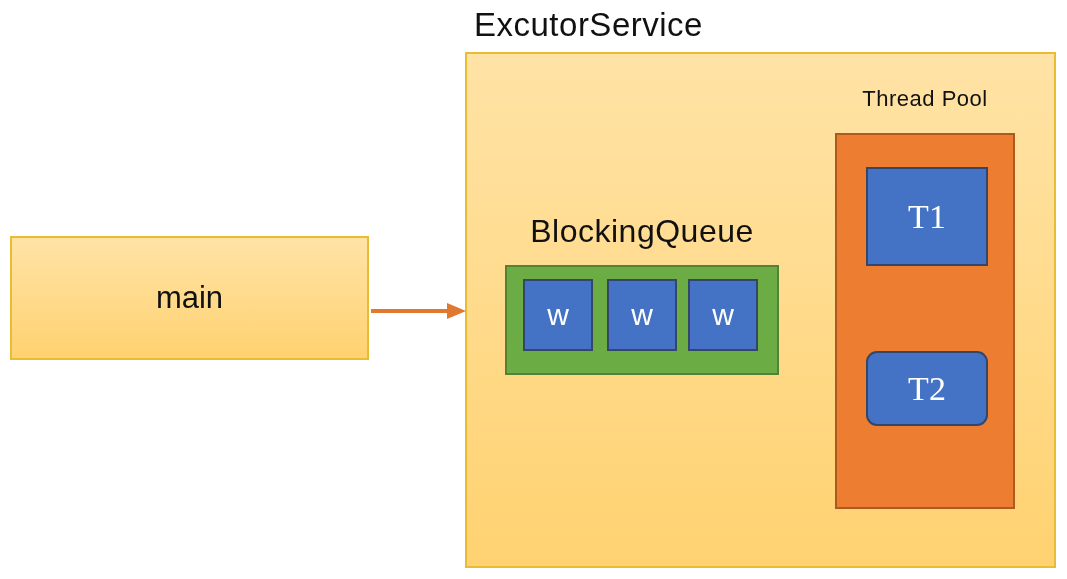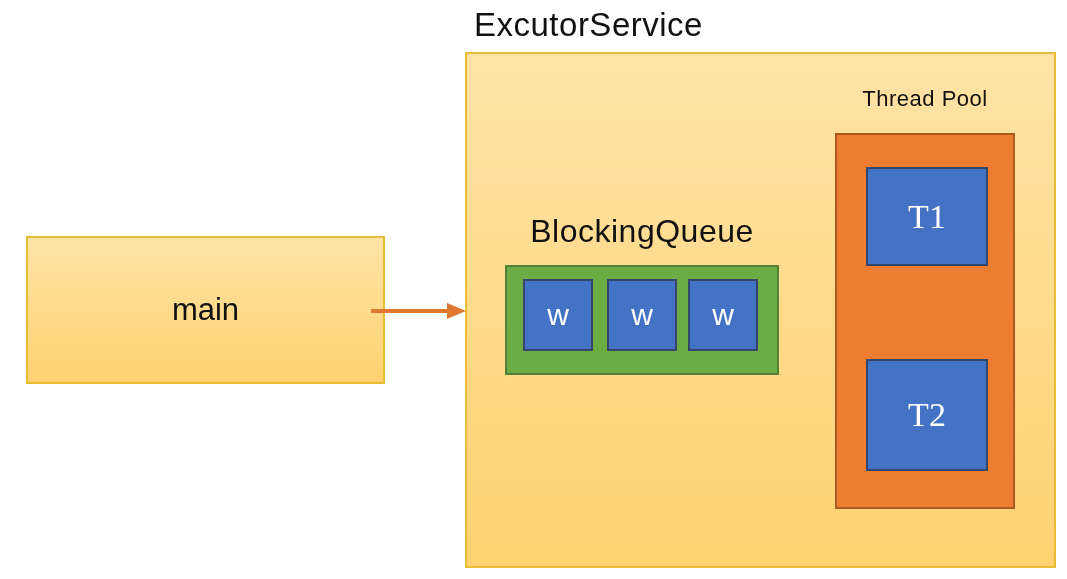--- a/index.html
+++ b/index.html
@@ -34,30 +34,29 @@
     height: 516px;
     box-sizing: border-box;
     border: 2px solid var(--container_border, #E9BD33);
     background: linear-gradient(180deg, var(--container_fill_top, #FFE3A6), var(--container_fill_bottom, #FFD271));
   }
   .main-box {
     position: absolute;
     left: 10px;
     top: 236px;
     width: 359px;
-    height: 148px;
+    height: 124px;
     box-sizing: border-box;
     border: 2px solid var(--container_border, #E9BD33);
     background: linear-gradient(180deg, var(--container_fill_top, #FFE3A6), var(--container_fill_bottom, #FFD271));
     display: flex;
     align-items: center;
     justify-content: center;
     font-size: 31px;
     color: var(--label_text, #111111);
-    margin-left: 16px;
   }
   .arrow-svg {
     position: absolute;
     left: 369px;
     top: 299px;
     width: 100px;
     height: 24px;
   }
   .arrow-svg line {
     stroke: var(--arrow, #E0782F);
@@ -126,21 +125,21 @@
     border: 2px solid var(--worker_border, #35466B);
     background: var(--worker_fill, #4472C4);
     display: flex;
     align-items: center;
     justify-content: center;
     font-size: 34px;
     color: var(--box_text_light, #ffffff);
     font-family: Liberation Serif, serif;
   }
   .thread-0 { top: 32px; }
-  .thread-1 { top: 224px; height: 112px; }
+  .thread-1 { top: 216px; height: 75px; border-radius: 11px; }
 </style>
 </head>
 <body>
 
 <div class="canvas">
 
   <div class="label title-label">ExcutorService</div>
 
   <div class="container-box"></div>
 

